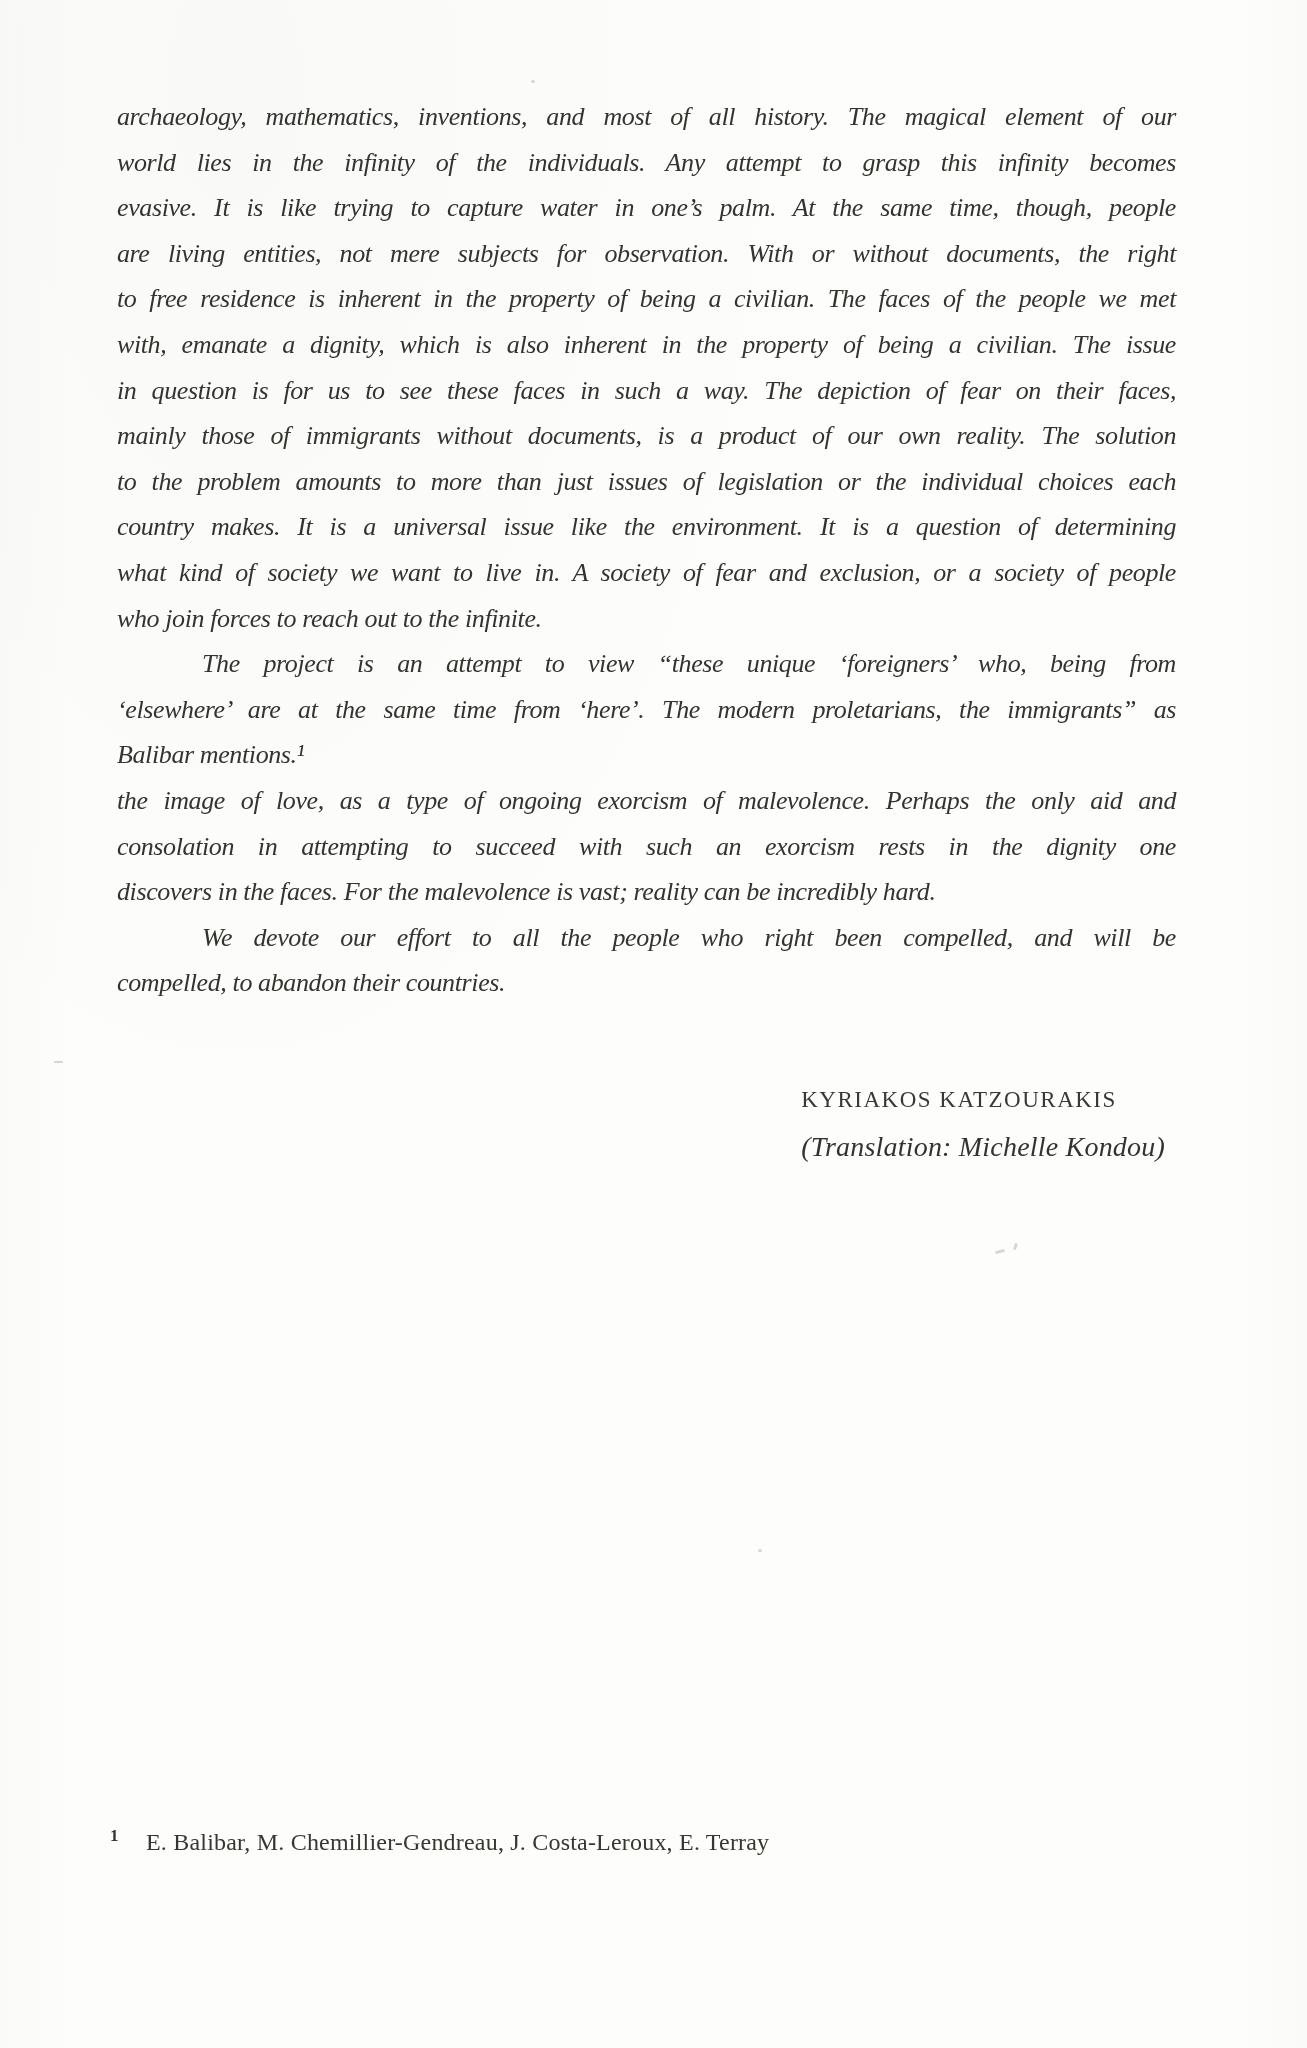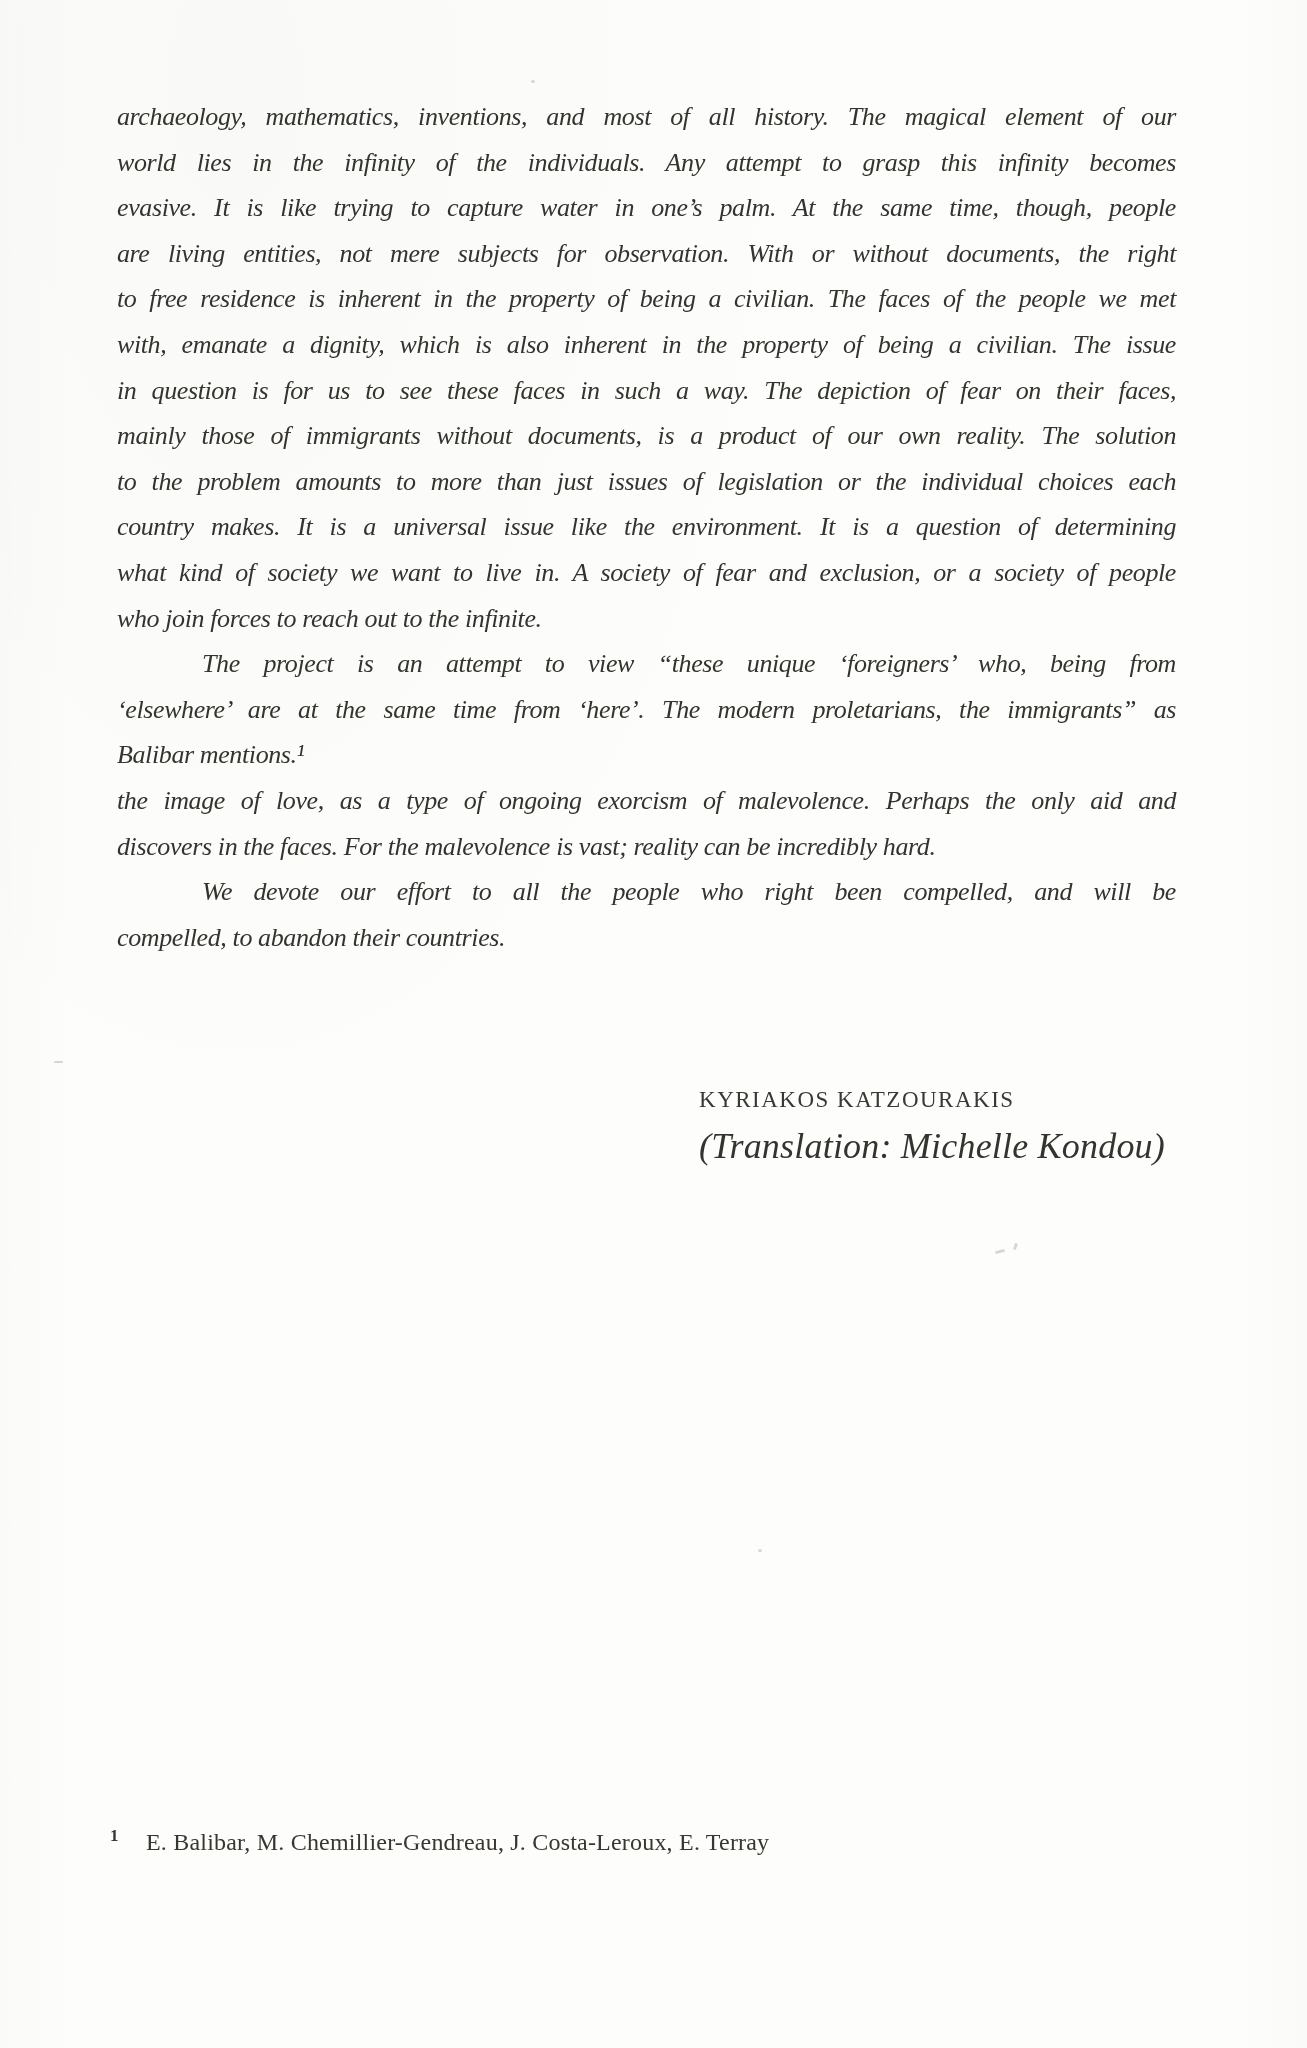--- a/index.html
+++ b/index.html
@@ -55,21 +55,21 @@
   }
   .sig-name{
     font-style:normal;
     font-size:23px;
     letter-spacing:1.5px;
     line-height:46px;
     color:#3a3833;
   }
   .sig-translation{
     font-style:italic;
-    font-size:36px;
+    font-size:28px;
     line-height:47px;
     letter-spacing:0.2px;
   }
   .footnote{
     position:absolute;
     left:110px;
     top:1818px;
     width:920px;
     display:flex;
     align-items:flex-start;
@@ -119,20 +119,21 @@
         <div class="line">what kind of society we want to live in. A society of fear and exclusion, or a society of people</div>
         <div class="line last">who join forces to reach out to the infinite.</div>
       </div>
       <div>
         <div class="line indent">The project is an attempt to view “these unique ‘foreigners’ who, being from</div>
         <div class="line">‘elsewhere’ are at the same time from ‘here’. The modern proletarians, the immigrants” as</div>
         <div class="line last">Balibar mentions.¹</div>
       </div>
       <div>
         <div class="line">the image of love, as a type of ongoing exorcism of malevolence. Perhaps the only aid and</div>
+        <div class="line">consolation in attempting to succeed with such an exorcism rests in the dignity one</div>
         <div class="line last">discovers in the faces. For the malevolence is vast; reality can be incredibly hard.</div>
       </div>
       <div>
         <div class="line indent">We devote our effort to all the people who right been compelled, and will be</div>
         <div class="line last">compelled, to abandon their countries.</div>
       </div>
     </div>
 
   <div class="signature">
     <div class="sig-name">KYRIAKOS KATZOURAKIS</div>

